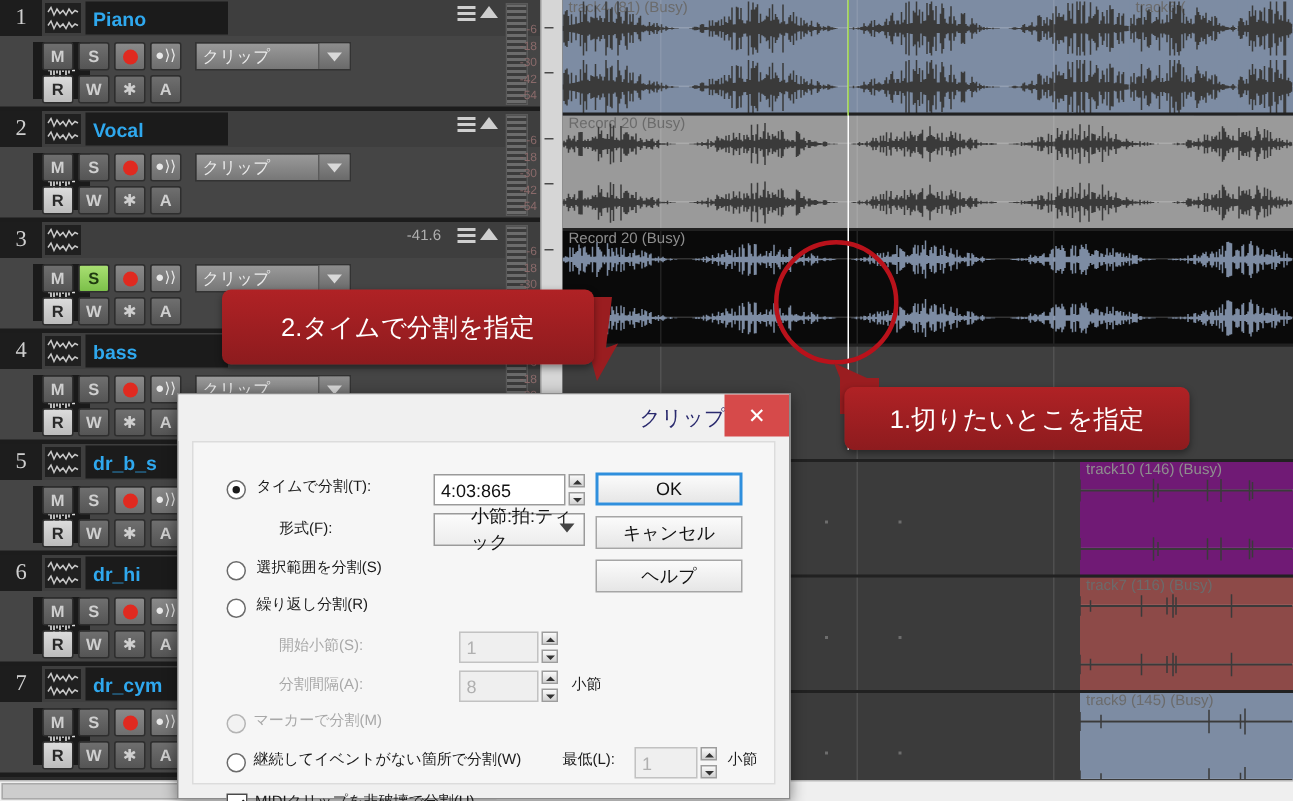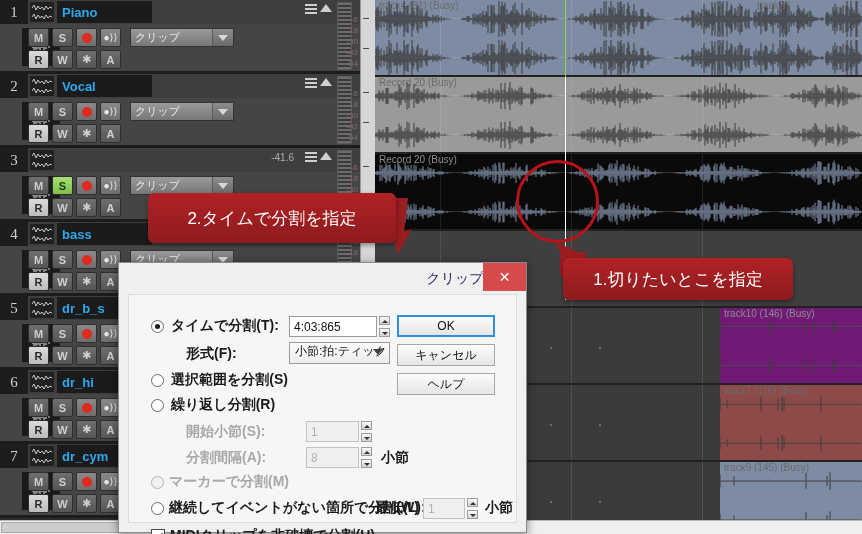--- a/index.html
+++ b/index.html
@@ -173,21 +173,21 @@
   }
   .radio{
     position:absolute;width:13px;height:13px;border-radius:50%;
     border:1px solid #6b6b6b;background:#fff;box-sizing:border-box;
   }
   .radio.on::after{
     content:"";position:absolute;left:3px;top:3px;width:5px;height:5px;
     border-radius:50%;background:#1a1a1a;
   }
   .radio.off{border-color:#b4b4b4;background:#f2f2f2;}
-  .lbl{position:absolute;font-size:14px;color:#1a1a1a;white-space:nowrap;font-weight:bold;}
+  .lbl{position:absolute;font-size:10px;color:#1a1a1a;white-space:nowrap;}
   .lbl.dis{color:#a8a8a8;}
   .tbox{
     position:absolute;height:21px;background:#fff;border:1px solid #9a9a9a;
     box-sizing:border-box;font-size:12px;color:#111;
     display:flex;align-items:center;padding-left:4px;
   }
   .tbox.dis{background:#efefef;color:#b0b0b0;border-color:#c2c2c2;}
   .spin{
     position:absolute;width:11px;height:21px;
     display:flex;flex-direction:column;justify-content:space-between;
@@ -198,21 +198,21 @@
   }
   .spin i::after{
     content:"";position:absolute;left:2px;top:3px;width:0;height:0;
     border-left:3px solid transparent;border-right:3px solid transparent;
   }
   .spin i.up::after{border-bottom:3px solid #333;}
   .spin i.dn::after{border-top:3px solid #333;}
   .selbox{
     position:absolute;height:22px;background:linear-gradient(#fcfcfc,#ececec);
     border:1px solid #9a9a9a;box-sizing:border-box;font-size:12px;color:#111;
-    display:flex;align-items:flex-start;padding-left:5px;
+    display:flex;align-items:center;padding-left:24px;
   }
   .selbox .cv{
     position:absolute;right:6px;top:6px;width:0;height:0;
     border-left:5px solid transparent;border-right:5px solid transparent;
     border-top:6px solid #444;
   }
   .dbtn{
     position:absolute;width:98px;height:22px;
     background:linear-gradient(#fbfbfb,#e6e6e6);border:1px solid #a6a6a6;
     box-sizing:border-box;font-size:12px;color:#111;

